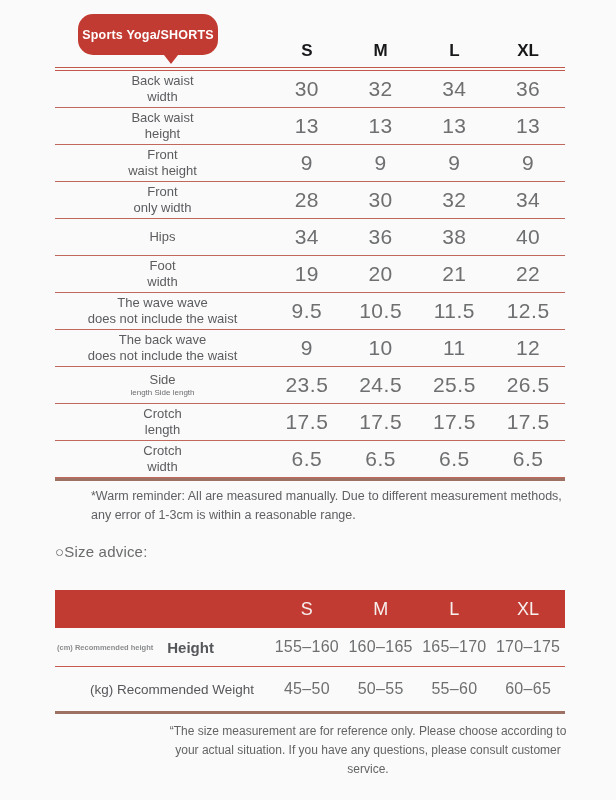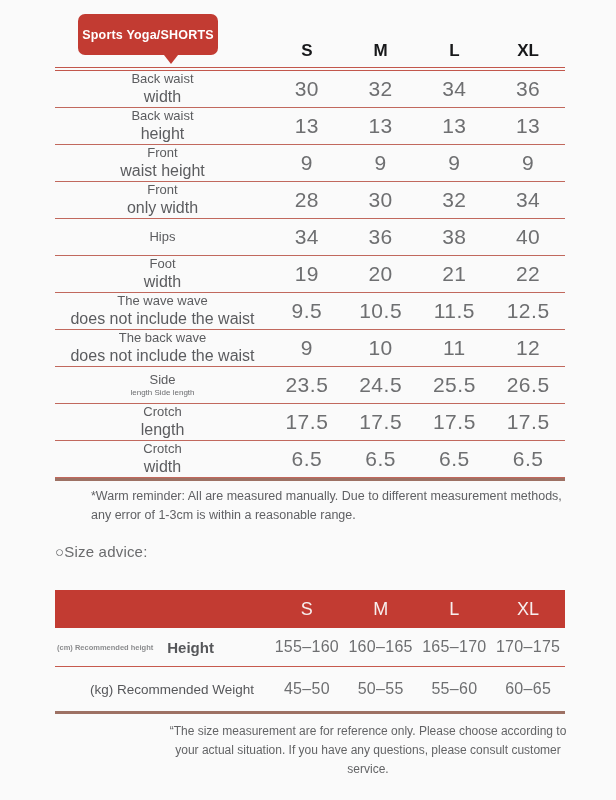--- a/index.html
+++ b/index.html
@@ -8,21 +8,21 @@
     font-family:"Liberation Sans","DejaVu Sans",sans-serif;
     background:#fafafa;
     position:relative;
     overflow:hidden;
     color:#5f6063;
   }
 
   
   .badge {
     position:absolute; left:78px; top:14px; width:140px; height:41px;
-    background:#c23b32; border-radius:7px;
+    background:#c23b32; border-radius:15px;
     display:flex; align-items:center; justify-content:center;
     color:#fff; font-size:12.5px; font-weight:bold; letter-spacing:.2px;
   }
   .badge-pointer {
     position:absolute; left:86px; top:41px;
     width:0; height:0;
     border-left:7px solid transparent; border-right:7px solid transparent;
     border-top:9px solid #c23b32;
   }
 
@@ -30,21 +30,21 @@
   .size-table { position:absolute; left:55px; top:35px; width:510px; }
   .grid-row { display:grid; grid-template-columns:215px 1fr 1fr 1fr 1fr; align-items:center; }
   .thead { height:32px; }
   .thead .hcell { text-align:center; font-size:17px; font-weight:700; color:#17181a; }
   .dbl-line { height:4px; border-top:1px solid #c2574c; border-bottom:1px solid #c2574c; }
   .trow { height:37px; border-bottom:1px solid #c1685d; }
   .trow:last-of-type { border-bottom:none; }
   .heavy-line { height:3px; background:#9d7164; }
   .lbl { text-align:center; line-height:1.25; }
   .l1 { font-size:13px; color:#5b5c5f; }
-  .l2 { font-size:16px; color:#5b5c5f; }
+  .l2 { font-size:13px; color:#5b5c5f; }
   .l2.tiny { font-size:8px; color:#6b6c6f; }
   .val { text-align:center; font-size:21px; color:#6e6f71; letter-spacing:.5px; }
 
   
   .warm-reminder {
     position:absolute; left:91px; top:487px; width:472px;
     font-size:12.5px; line-height:1.55; color:#606164;
   }
 
   

